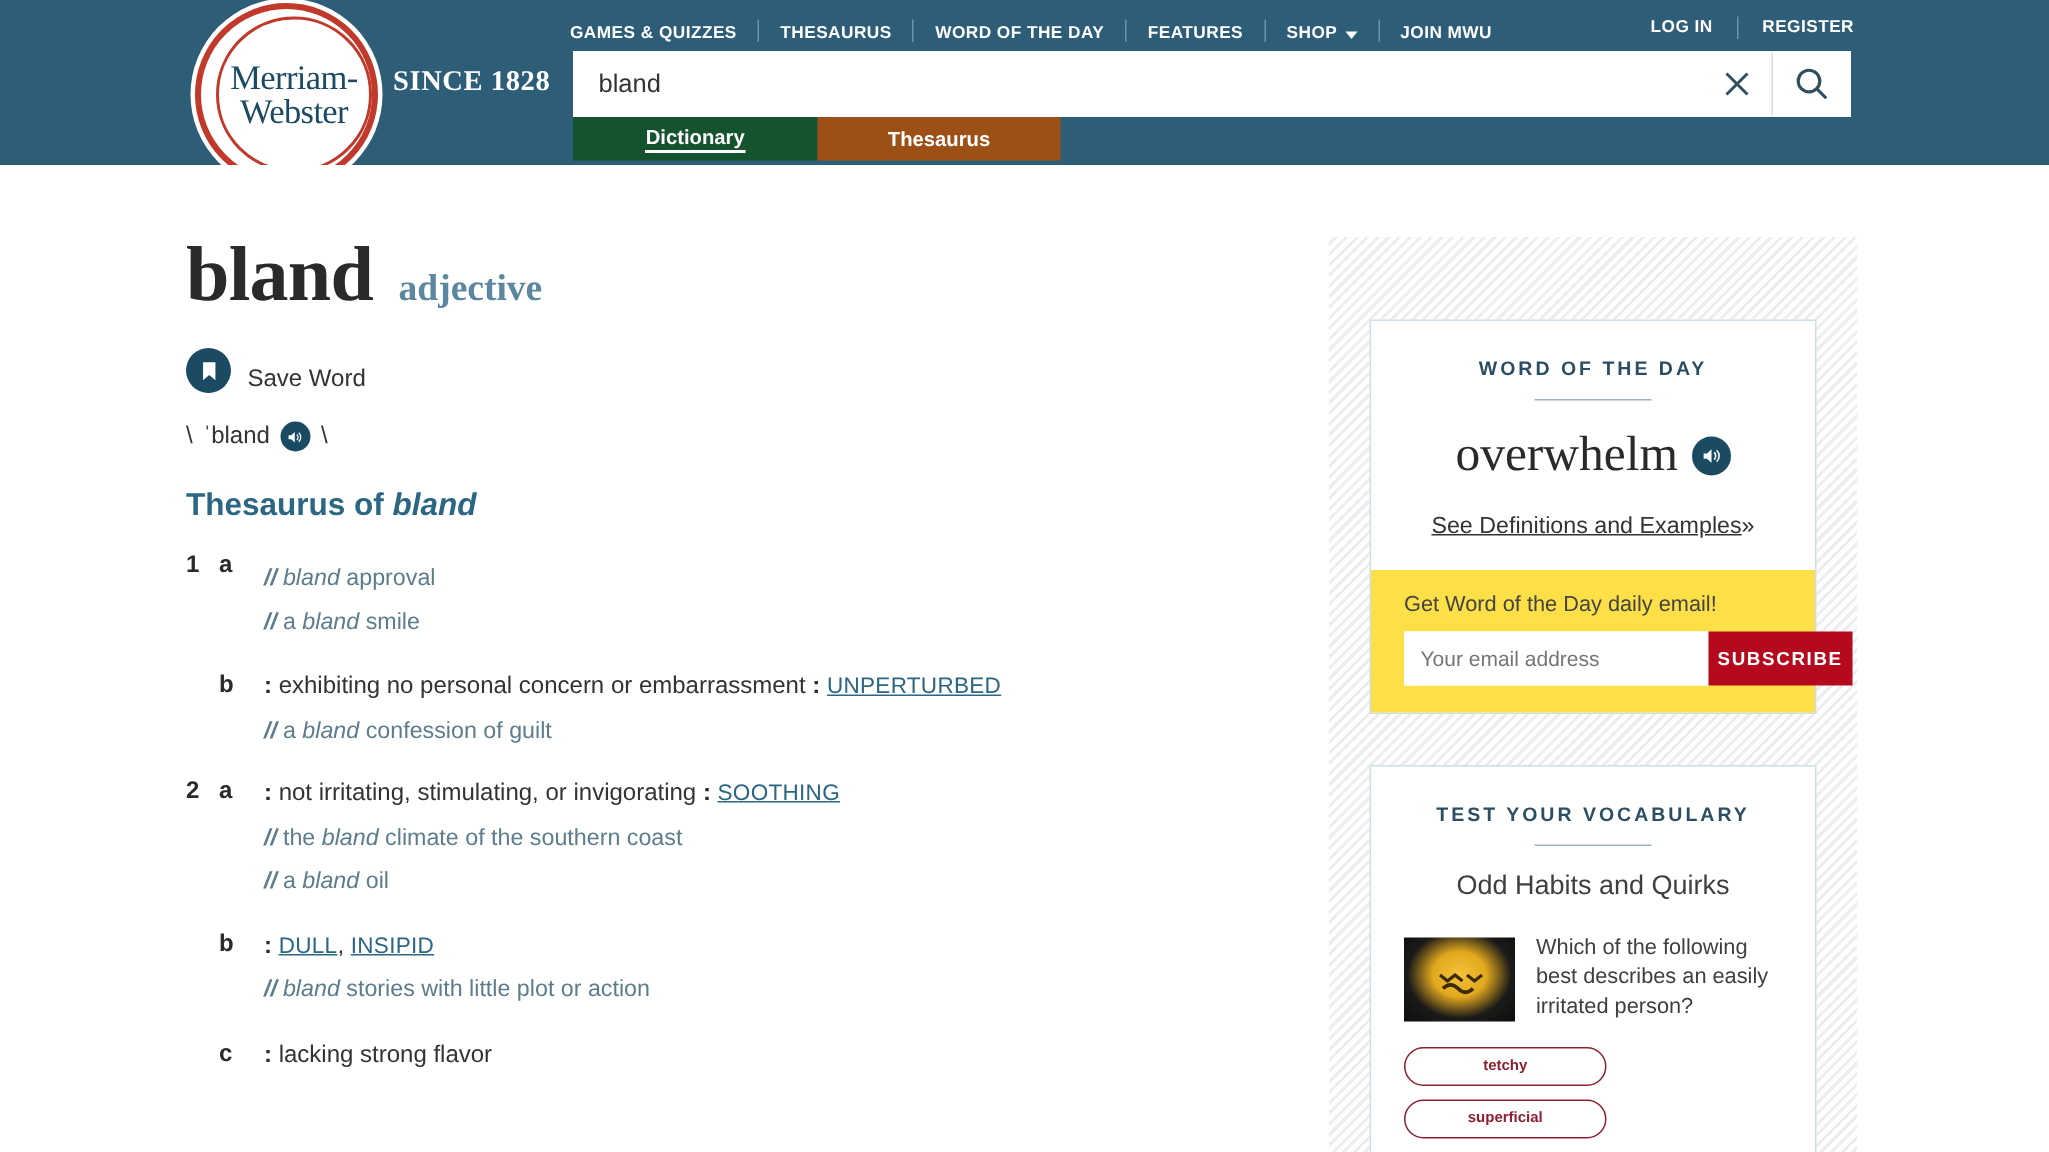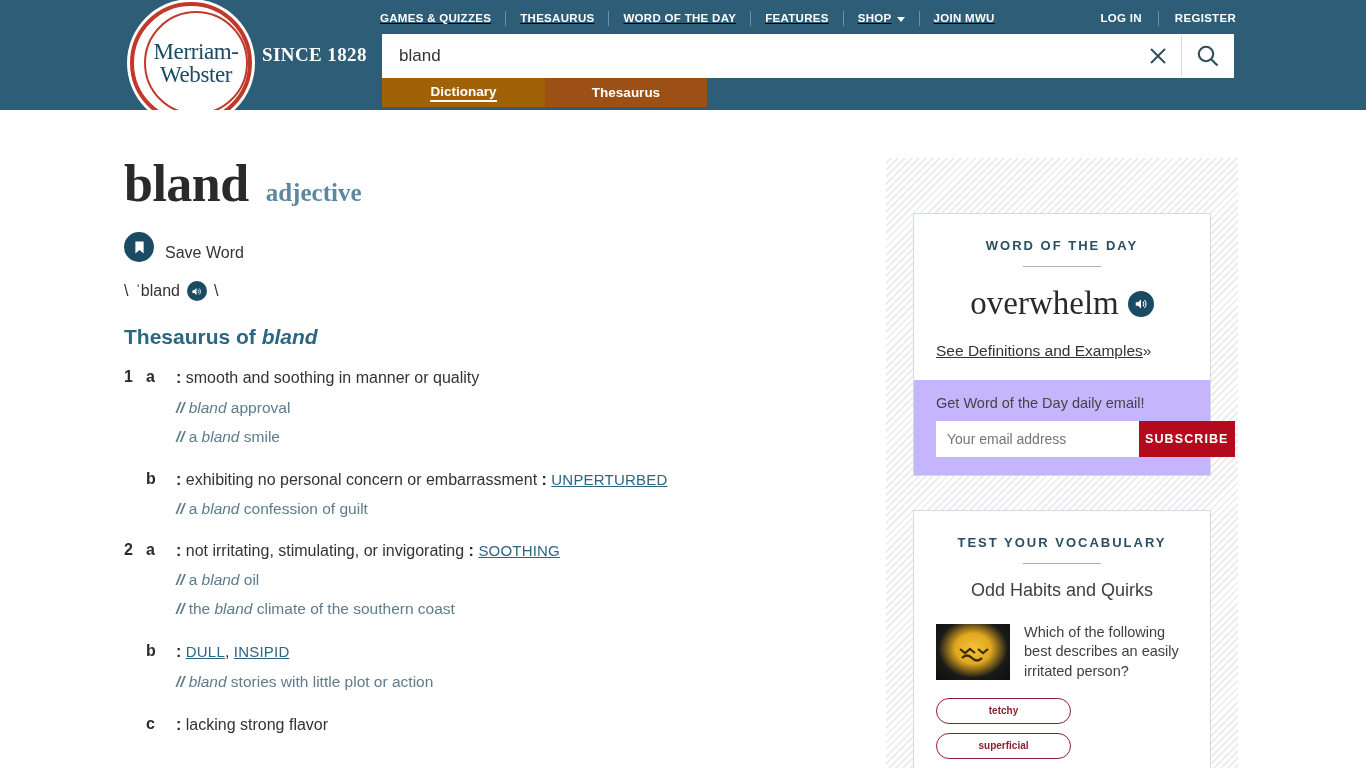--- a/index.html
+++ b/index.html
@@ -39,21 +39,21 @@
   .logo-l2 { font-size: 23px; font-weight: 400; letter-spacing: -0.4px; }
   .since {
     position: absolute; left: 262px; top: 44px;
     font-family: "Liberation Serif", serif;
     font-weight: bold; font-size: 19px;
     color: #ffffff; letter-spacing: 0.4px;
   }
 
   .topnav {
     position: absolute; left: 380px; top: 8px;
-    display: flex; align-items: center; height: 20px; text-decoration: underline;
+    display: flex; align-items: flex-end; height: 20px;
   }
   .topnav a {
     color: #ffffff; text-decoration: none;
     font-size: 11.5px; font-weight: bold;
     letter-spacing: 0.3px;
     padding: 0 14px;
     white-space: nowrap;
     display: flex; align-items: center; gap: 5px;
   }
   .topnav a:first-child { padding-left: 0; }
@@ -104,21 +104,21 @@
   .tabs {
     position: absolute; left: 382px; top: 78px;
     display: flex; height: 29px;
   }
   .tab {
     width: 163px; height: 29px;
     display: flex; align-items: center; justify-content: center;
     font-size: 13.5px; font-weight: bold; color: #ffffff;
     cursor: pointer;
   }
-  .tab-dict { background: #a16207; text-align: right; }
+  .tab-dict { background: #14532d; text-align: right; }
   .tab-dict span { border-bottom: 2px solid #ffffff; padding-bottom: 1px; }
   .tab-thes { background: #9c5016; width: 162px; }
 
   
   .page {
     position: relative;
     width: 1366px; height: 658px;
     background: #ffffff;
   }
   .entry {
@@ -224,28 +224,28 @@
   .wotd-word .w {
     font-family: "Liberation Serif", serif;
     font-size: 33px; color: #2a2a2a;
   }
   .spk-md {
     width: 26px; height: 26px; border-radius: 50%;
     background: #1b4a63;
     display: inline-flex; align-items: center; justify-content: center;
   }
   .wotd-link {
-    margin-top: 20px;
+    text-align: center; margin-top: 20px;
     font-size: 15.5px; color: #333333;
   }
   .wotd-link a { color: #333333; text-decoration: underline; }
   .wotd-link .chev { text-decoration: none; }
   .subscribe-box {
     margin: 20px -22px 0 -22px;
-    background: #c4b5fd;
+    background: #fde047;
     padding: 15px 22px 18px 22px;
   }
   .sub-label { font-size: 14.5px; color: #444444; }
   .sub-row { display: flex; margin-top: 10px; gap: 0; }
   .sub-input {
     flex: 1; height: 36px;
     border: 1px solid #ffffff; background: #ffffff;
     font-size: 14px; color: #444444; padding: 0 10px;
     outline: none; font-family: "Liberation Sans", sans-serif;
   }
@@ -256,21 +256,21 @@
     cursor: pointer; font-family: "Liberation Sans", sans-serif;
   }
 
   .card2 { margin-top: 34px; }
   .quiz-sub {
     text-align: center; margin-top: 16px;
     font-size: 18px; color: #3f3f3f;
   }
   .quiz-row {
     display: flex; gap: 14px; margin-top: 22px;
-    align-items: center;
+    align-items: flex-end;
   }
   .quiz-img {
     width: 74px; height: 56px; flex: none;
     background: radial-gradient(ellipse at 50% 44%, #f3c23a 0%, #e2a81e 34%, #1a1a18 66%, #0d0d0c 100%);
     position: relative; overflow: hidden;
   }
   .quiz-q { font-size: 14.5px; color: #3f3f3f; line-height: 1.33; }
   .quiz-opts {
     display: flex; flex-wrap: wrap; gap: 9px 12px;
     margin-top: 17px; padding-bottom: 16px;
@@ -382,24 +382,20 @@
 
     <div class="senses">
 
       <div class="sense-group">
         <div class="sense-num">1</div>
         <div class="sense-body">
 
           <div class="subsense">
             <div class="sub-letter">a</div>
             <div class="sub-text">
-              <div class="deftext">
-                <span class="colon">:</span>
-                <span>smooth and soothing in manner or quality</span>
-              </div>
               <div class="example">
                 <span class="slashes">//</span><span></span><em>bland</em><span> approval</span>
               </div>
               <div class="example">
                 <span class="slashes">//</span><span>a </span><em>bland</em><span> smile</span>
               </div>
             </div>
           </div>
 
           <div class="subsense">
@@ -427,24 +423,24 @@
           <div class="subsense">
             <div class="sub-letter">a</div>
             <div class="sub-text">
               <div class="deftext">
                 <span class="colon">:</span>
                 <span>not irritating, stimulating, or invigorating</span>
                 <span class="colon">:</span>
                 <a class="xref" href="#">SOOTHING</a>
               </div>
               <div class="example">
+                <span class="slashes">//</span><span>the </span><em>bland</em><span> climate of the southern coast</span>
+              </div>
+              <div class="example">
                 <span class="slashes">//</span><span>a </span><em>bland</em><span> oil</span>
-              </div>
-              <div class="example">
-                <span class="slashes">//</span><span>the </span><em>bland</em><span> climate of the southern coast</span>
               </div>
             </div>
           </div>
 
           <div class="subsense">
             <div class="sub-letter">b</div>
             <div class="sub-text">
               <div class="deftext">
                 <span class="colon">:</span>
                 <a class="xref" href="#">DULL</a><span>,</span>

